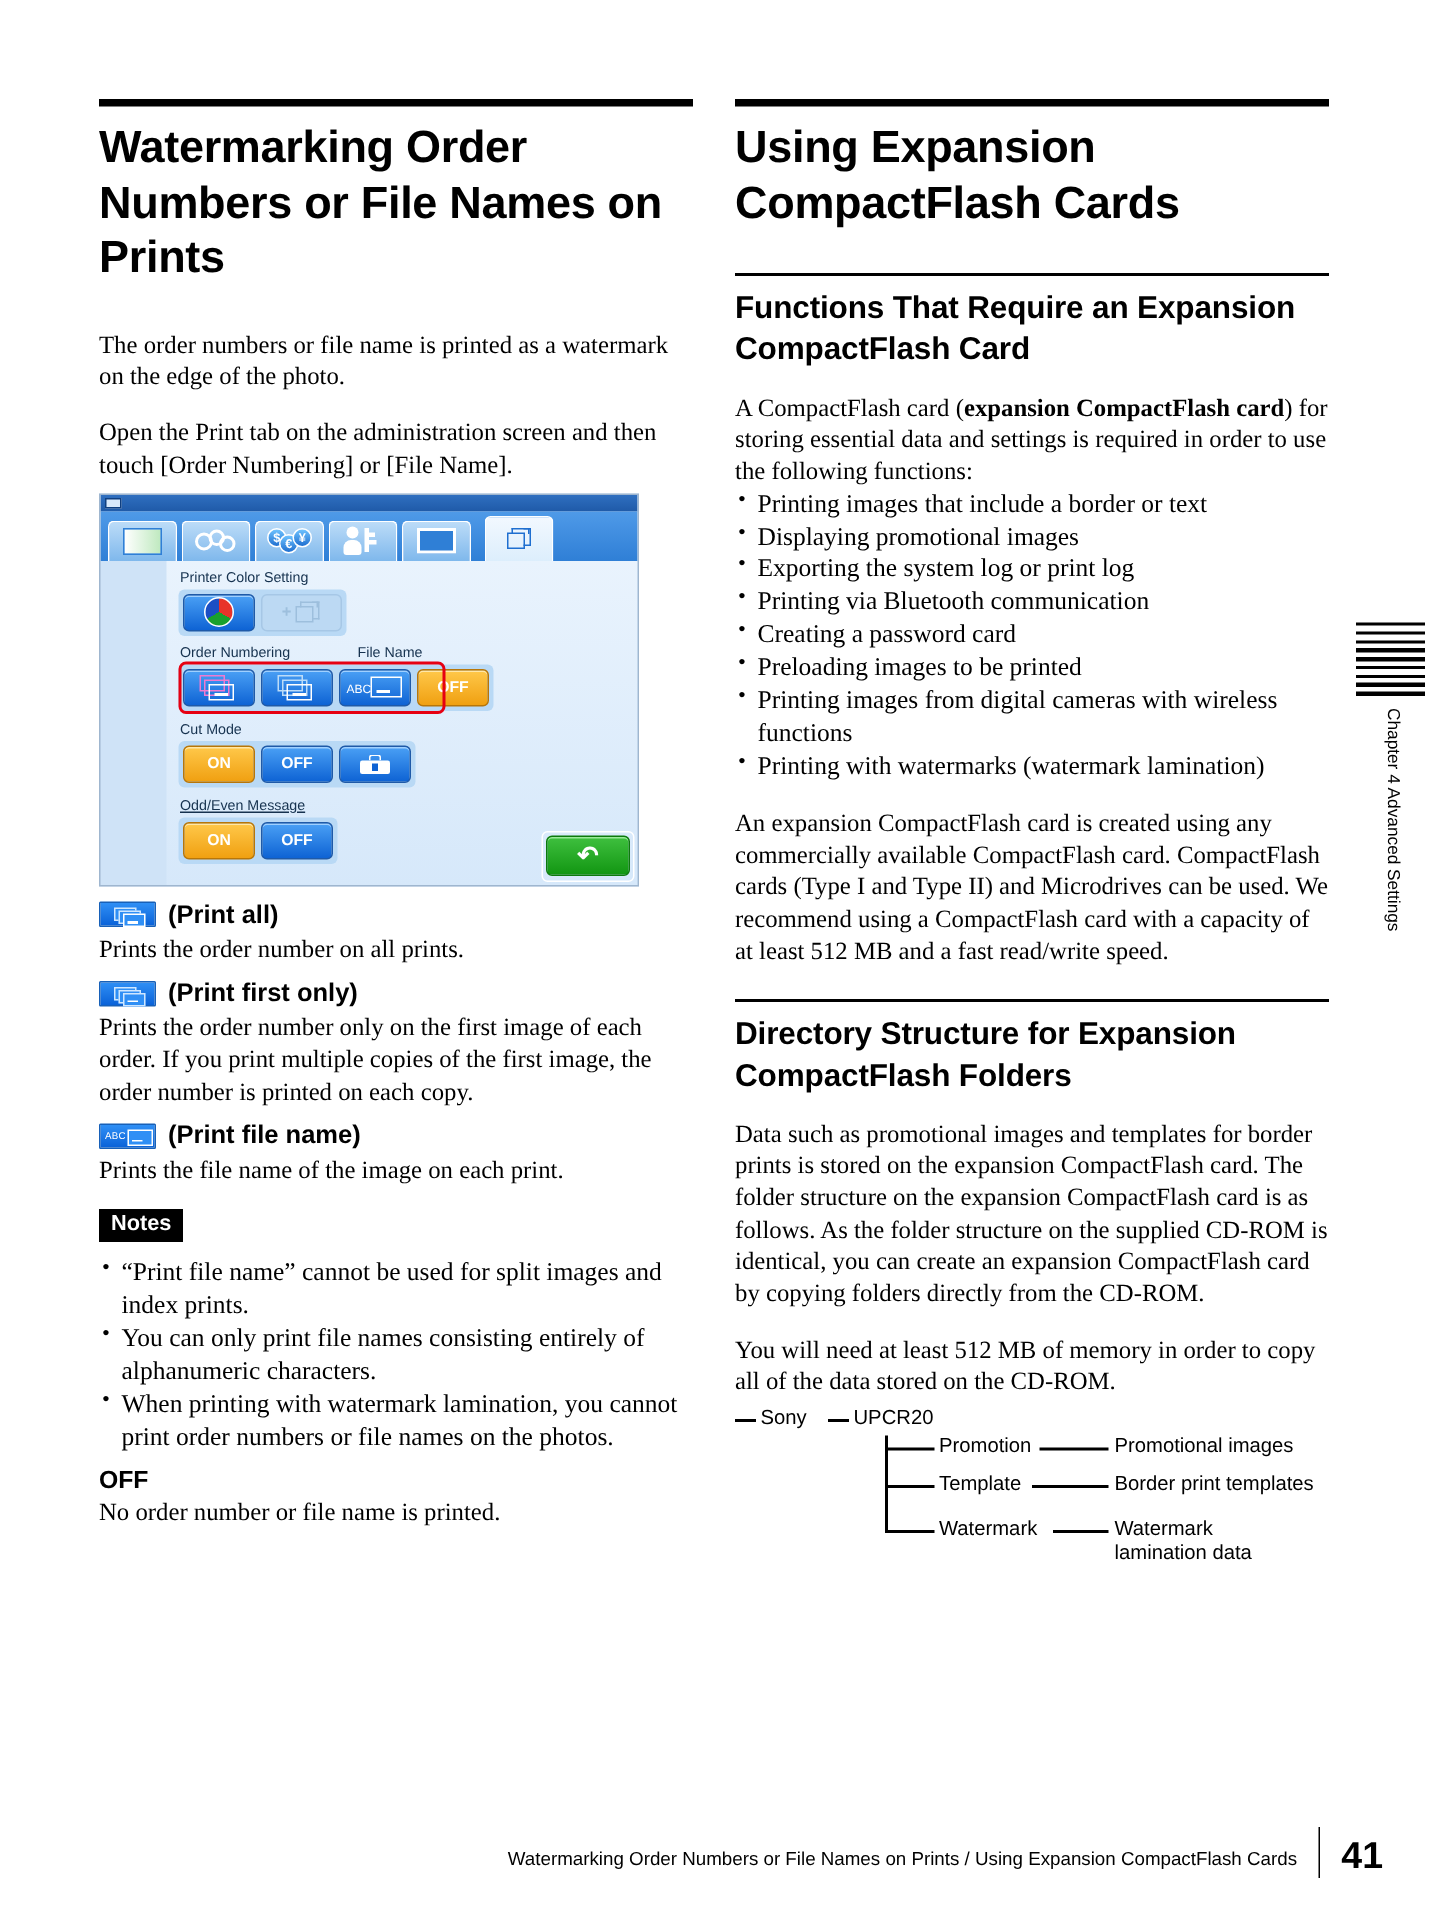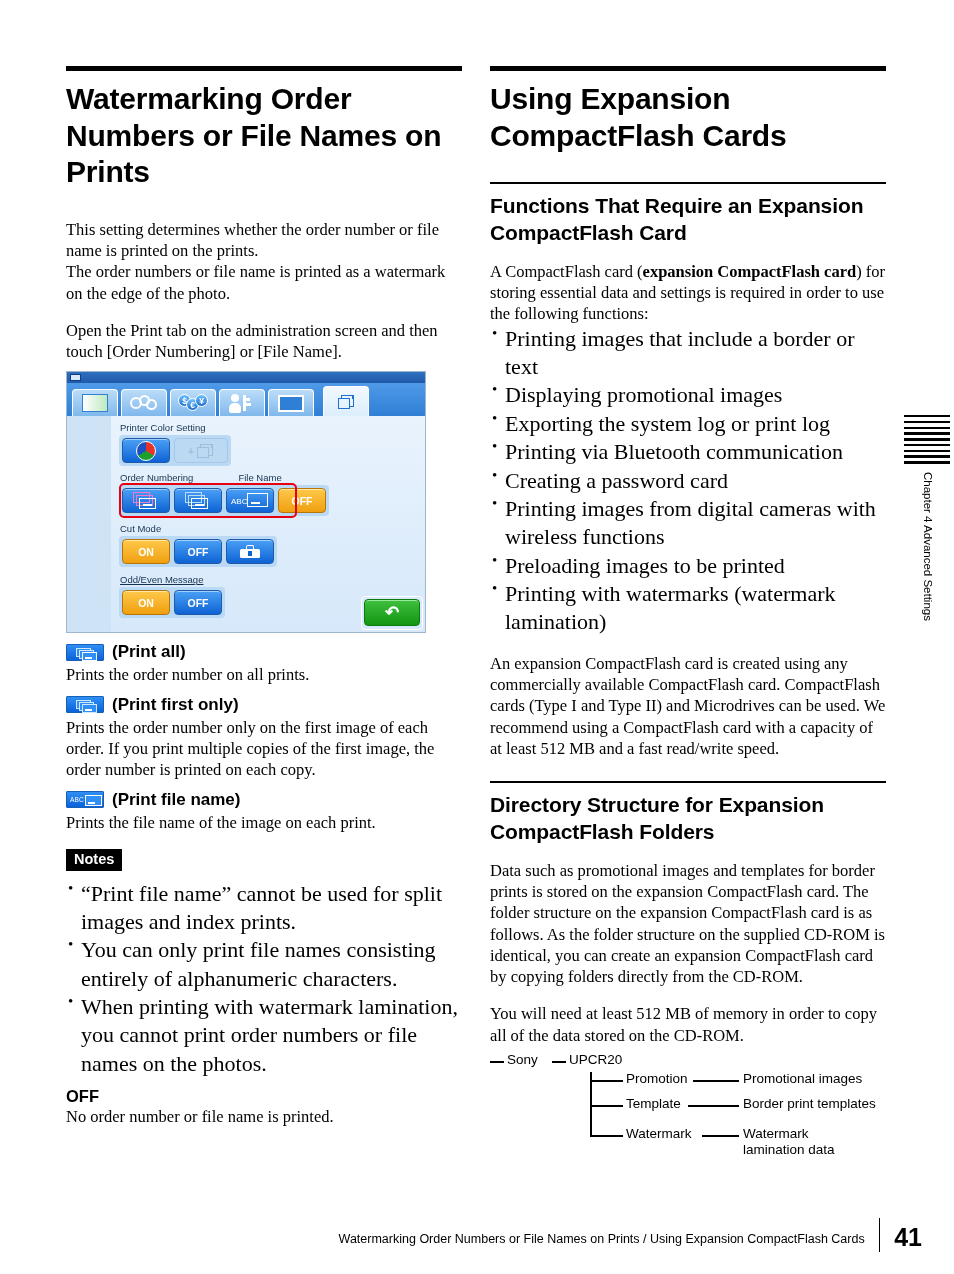--- a/index.html
+++ b/index.html
@@ -49,21 +49,21 @@
     line-height:1.29;
     margin:0 0 0 0;
     text-align:left;
   }
   .gap { height:16px; }
   .gap-sm { height:9px; }
   .gap-lg { height:22px; }
 
   ul.bullets { list-style:none; margin:0; padding:0; }
   ul.bullets li {
-    font-size:22px;
+    font-size:17px;
     line-height:1.29;
     position:relative;
     padding-left:15px;
     margin:0;
   }
   ul.bullets li::before {
     content:"\2022";
     position:absolute;
     left:2px; top:-1px;
     font-size:15px;
@@ -352,21 +352,20 @@
 
 <div class="page">
 
   <div class="col col-left">
 
     <div class="h1-block">
       <div class="rule-thick"></div>
       <h1>Watermarking Order Numbers or File Names on Prints</h1>
     </div>
 
-    <p class="body">This setting determines whether the order number or file name is printed on the prints.</p>
     <p class="body">The order numbers or file name is printed as a watermark on the edge of the photo.</p>
     <div class="gap"></div>
     <p class="body">Open the Print tab on the administration screen and then touch [Order Numbering] or [File Name].</p>
 
     <div class="gap-sm"></div>
 
     <div class="ui-shot">
 
       <div class="ui-titlebar">
         <span class="tb-ico"></span>
@@ -575,22 +574,22 @@
     </div>
 
     <p class="body"><span>A CompactFlash card (</span><span class="bold">expansion CompactFlash card</span><span>) for storing essential data and settings is required in order to use the following functions:</span></p>
 
     <ul class="bullets">
       <li>Printing images that include a border or text</li>
       <li>Displaying promotional images</li>
       <li>Exporting the system log or print log</li>
       <li>Printing via Bluetooth communication</li>
       <li>Creating a password card</li>
+      <li>Preloading images to be printed</li>
       <li>Printing images from digital cameras with wireless functions</li>
-      <li>Preloading images to be printed</li>
       <li>Printing with watermarks (watermark lamination)</li>
     </ul>
 
     <div class="gap"></div>
 
     <p class="body">An expansion CompactFlash card is created using any commercially available CompactFlash card. CompactFlash cards (Type I and Type II) and Microdrives can be used. We recommend using a CompactFlash card with a capacity of at least 512 MB and a fast read/write speed.</p>
 
     <div class="gap-lg"></div>
 
     <div class="h2-block">

